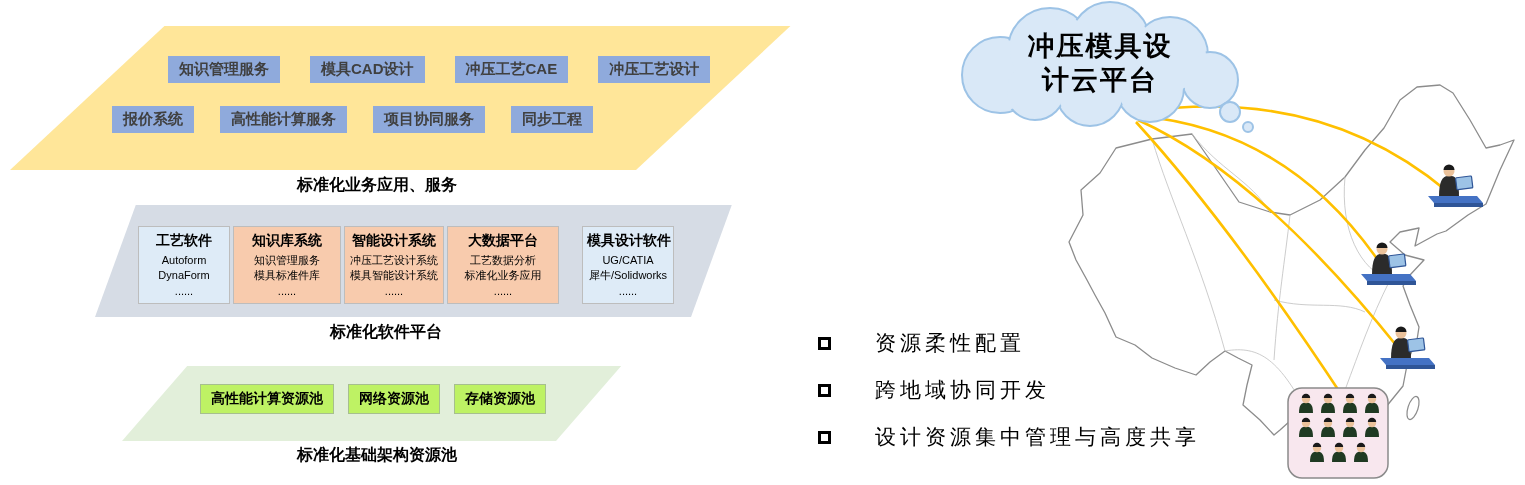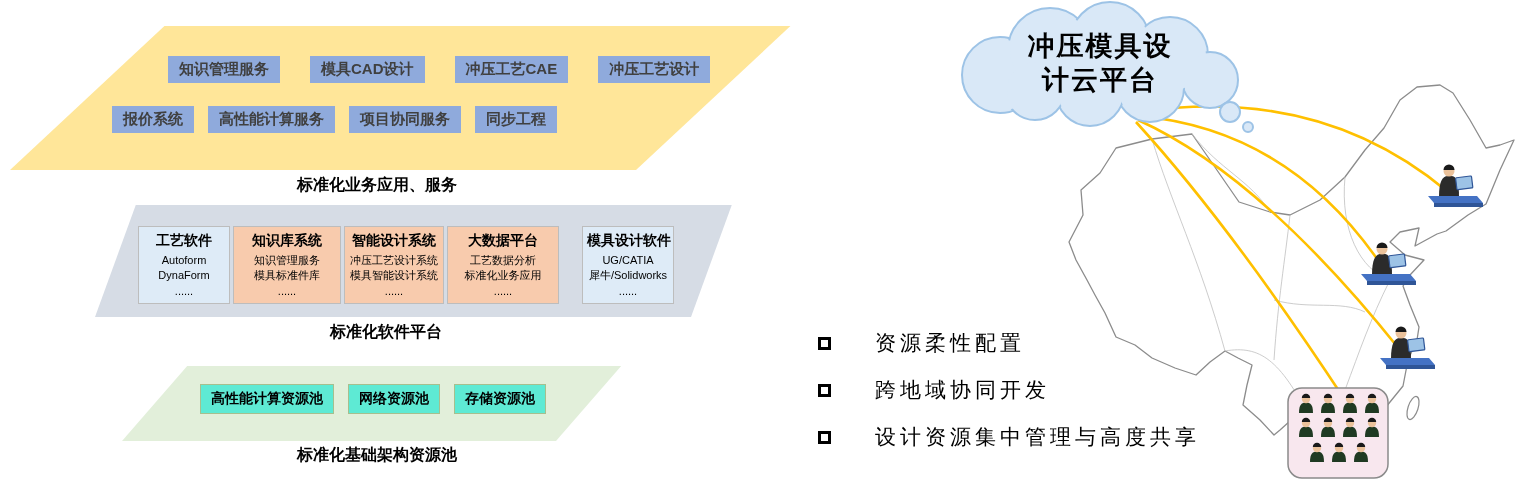--- a/index.html
+++ b/index.html
@@ -9,37 +9,37 @@
     font-family:"Liberation Sans", sans-serif; color:#000;
   }
   
   .pgram { position:absolute; transform-origin:left bottom; }
   #pg-business { left:10px; top:26px; width:626px; height:144px; background:#FFE699; transform:skewX(-47deg); }
   #pg-software { left:95px;  top:205px; width:596px; height:112px; background:#D6DCE5; transform:skewX(-20deg); }
   #pg-infra    { left:122px; top:366px; width:434px; height:75px;  background:#E2EFDA; transform:skewX(-41deg); }
 
   .svc-row { position:absolute; display:flex; align-items:center; }
   #svc-row-1 { left:168px; top:56px;  gap:30px; }
-  #svc-row-2 { left:112px; top:106px; gap:14px; }
+  #svc-row-2 { left:112px; top:106px; gap:26px; }
   .svc {
     background:#8FAADC; color:#404040; font-weight:bold; font-size:15px;
     padding:4px 11px; white-space:nowrap;
   }
 
   #card-row { position:absolute; left:138px; top:226px; display:flex; gap:3px; align-items:flex-start; }
   .card { border:1px solid #BDBDBD; padding:5px 4px 4px; text-align:center; }
   .card.blue   { background:#DEEBF7; }
   .card.orange { background:#F8CBAD; }
   .card .t { font-weight:bold; font-size:14px; margin-bottom:3px; white-space:nowrap; }
   .card .l { font-size:11px; line-height:1.4; white-space:nowrap; }
   .w1 { width:92px; } .w2 { width:108px; } .w3 { width:100px; } .w4 { width:112px; } .w5 { width:92px;margin-left:20px; }
 
   #pool-row { position:absolute; left:200px; top:384px; display:flex; gap:14px; }
   .pool {
-    background:#5eead4; border:1px solid #A6BF8E; font-weight:bold; font-size:14px;
+    background:#bef264; border:1px solid #A6BF8E; font-weight:bold; font-size:14px;
     padding:5px 10px; white-space:nowrap;
   }
 
   .layer-label { position:absolute; font-weight:bold; font-size:16px; white-space:nowrap; }
   #label-business { left:297px; top:175px; }
   #label-software { left:330px; top:322px; }
   #label-infra    { left:297px; top:445px; }
 
   
   #right-svg { position:absolute; left:800px; top:0; width:725px; height:485px; }

